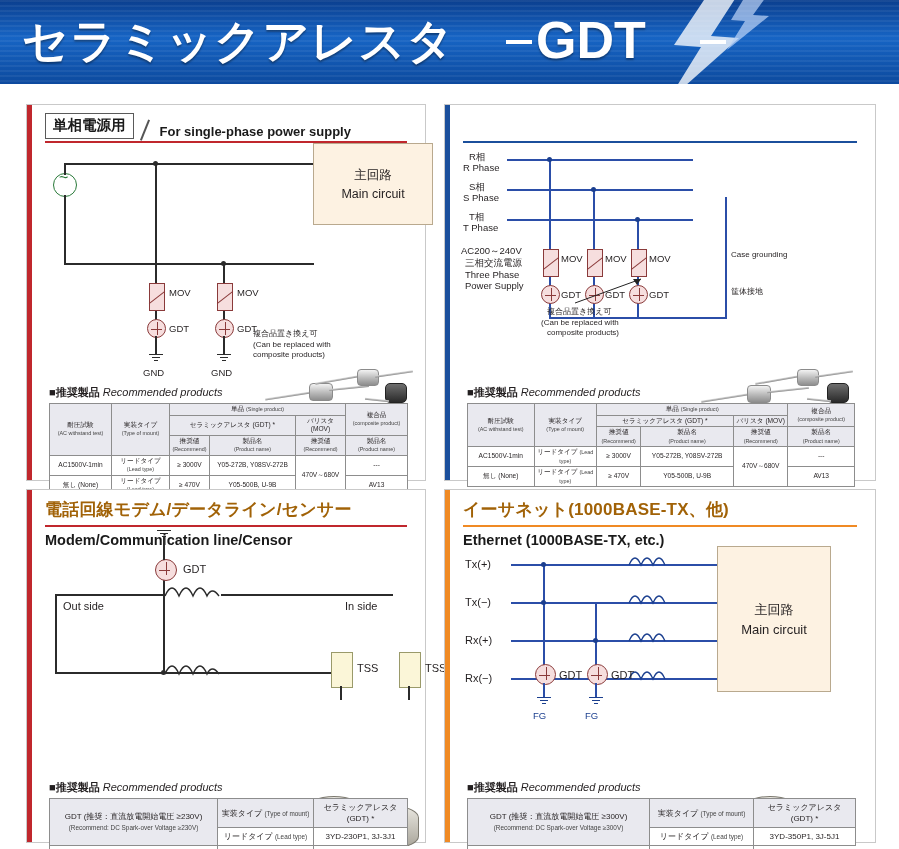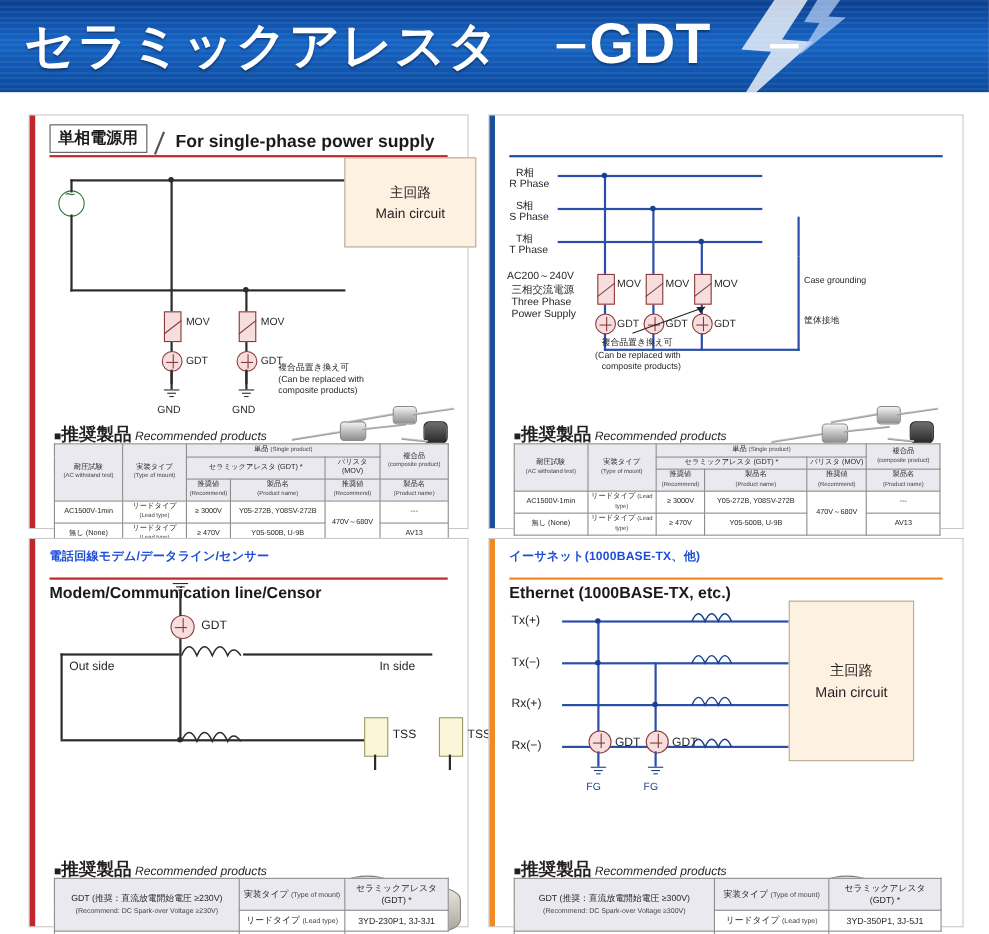--- a/index.html
+++ b/index.html
@@ -23,23 +23,23 @@
   .sheet{position:absolute;left:0;top:84px;width:899px;height:765px;background:#fff;}
 
   .panel{position:absolute;background:#fff;border:1px solid #c9c9c9;}
   .panel-accent{position:absolute;left:0;top:0;width:5px;bottom:0;}
 
   
   .ptitle-box{position:absolute;display:flex;align-items:flex-end;}
   .tag{display:inline-block;border:1px solid #5a5a5a;padding:2px 7px 3px;font-size:14.5px;font-weight:bold;color:#1a1a1a;background:#fff;}
   .slash{display:inline-block;width:26px;height:18px;position:relative;}
   .slash:after{content:"";position:absolute;left:10px;top:-2px;width:1.5px;height:22px;background:#555;transform:rotate(22deg);}
-  .ptitle-en{font-size:16px;font-weight:bold;color:#1a1a1a;}
-
-  .ttl2-jp{font-size:11px;font-weight:bold;color:#1d4ed8;letter-spacing:.2px;}
+  .ptitle-en{font-size:13px;font-weight:bold;color:#1a1a1a;}
+
+  .ttl2-jp{font-size:17px;font-weight:bold;color:#a16207;letter-spacing:.2px;}
   .ttl2-en{font-size:14.5px;font-weight:bold;color:#1a1a1a;}
   .ttl-rule{position:absolute;height:2px;}
 
   
   .canvas{position:absolute;}
   .wire{position:absolute;background:#2b2b2b;}
   .wireb{position:absolute;background:#2b4ea8;}
   .box-main{position:absolute;background:#fdf2e2;border:1px solid #b9a98e;display:flex;flex-direction:column;align-items:center;justify-content:center;}
   .box-main .jp{font-size:12.5px;color:#231f20;}
   .box-main .en{font-size:12.5px;color:#231f20;margin-top:3px;}
@@ -56,21 +56,21 @@
   .gnd i{position:absolute;left:0;background:#2b2b2b;height:1.3px;}
   .ac{position:absolute;width:22px;height:22px;border-radius:50%;border:1.4px solid #2a7a3a;}
   .ac:after{content:"~";position:absolute;left:5px;top:-5px;font-size:16px;color:#2a7a3a;}
   .coil{position:absolute;}
   .tss{position:absolute;width:20px;height:34px;background:#fbf6d8;border:1px solid #9a9a6a;}
   .dot{position:absolute;width:5px;height:5px;border-radius:50%;background:#2b2b2b;}
   .dotb{position:absolute;width:5px;height:5px;border-radius:50%;background:#1b3f8f;}
 
   
   .rec-h{position:absolute;font-size:11px;color:#231f20;}
-  .rec-h b{font-size:16px;}
+  .rec-h b{font-size:11px;}
   table.tb{position:absolute;border-collapse:collapse;font-size:6.6px;color:#231f20;table-layout:fixed;background:#fff;}
   table.tb th,table.tb td{border:.8px solid #8d8d8d;text-align:center;vertical-align:middle;padding:1px 1px;line-height:8.5px;}
   table.tb th{background:#e9e9ef;font-weight:normal;}
   .tsm{font-size:5.4px;color:#444;}
 
   table.tb2{position:absolute;border-collapse:collapse;font-size:8px;color:#231f20;table-layout:fixed;background:#fff;}
   table.tb2 th,table.tb2 td{border:.8px solid #8d8d8d;text-align:center;vertical-align:middle;padding:3px 2px;line-height:11px;}
   table.tb2 th{background:#e9e9ef;font-weight:normal;}
   .tsm2{font-size:6.4px;color:#444;}
 

